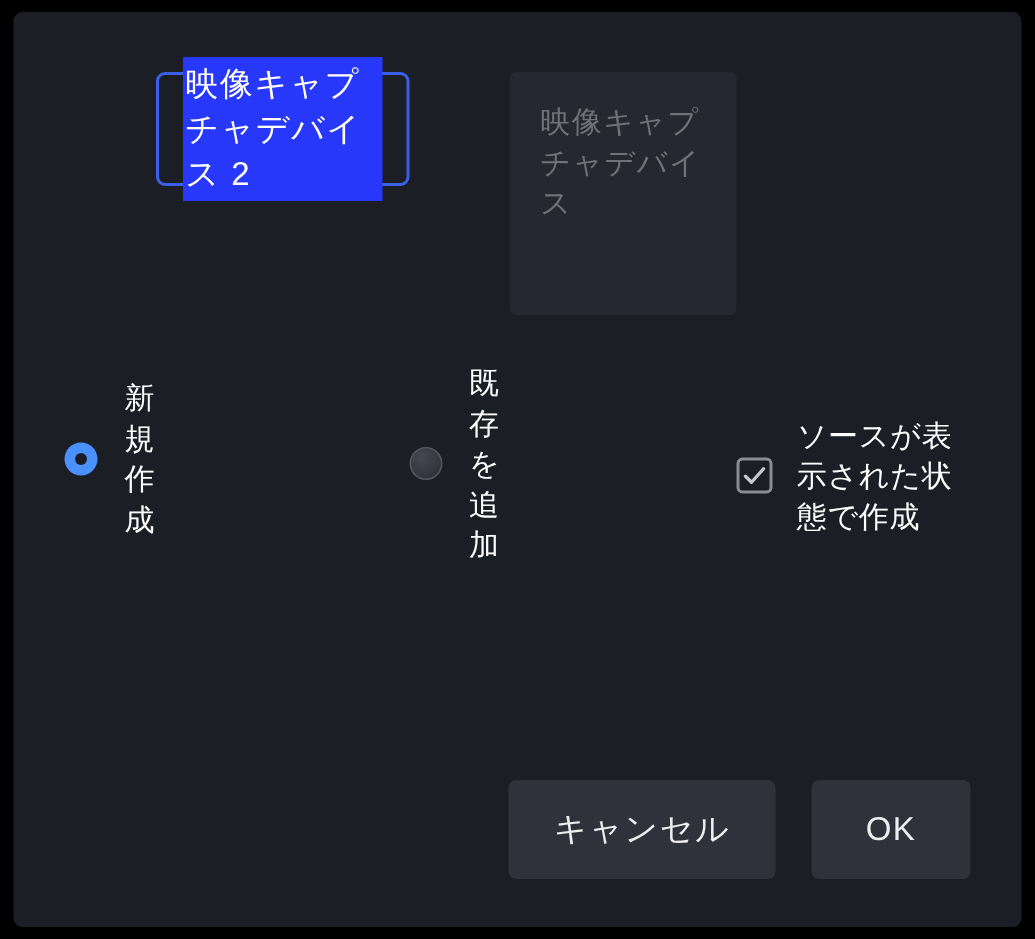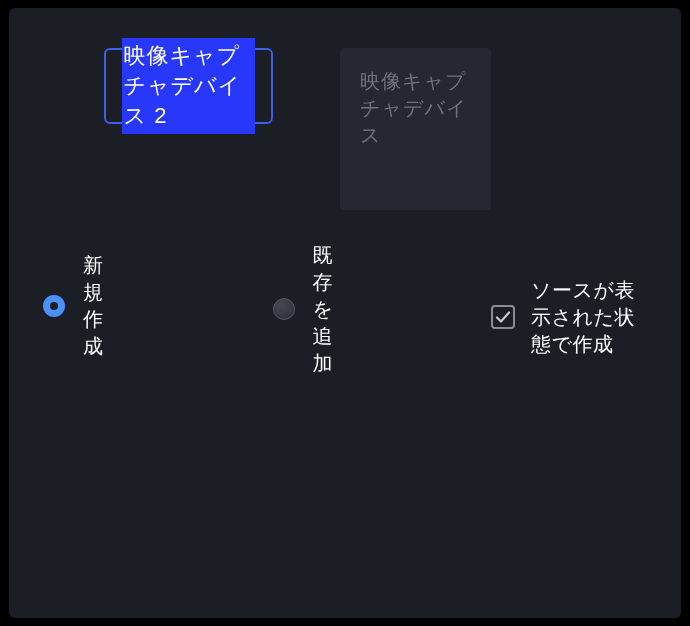--- a/index.html
+++ b/index.html
@@ -177,14 +177,18 @@
 
   <div class="checkbox-row">
     <div class="checkbox">
       <svg viewBox="0 0 16 16">
         <path d="M2 8.5 L6 12.5 L14 3.5" stroke="#c7c8cc" stroke-width="2.2" fill="none" stroke-linecap="round" stroke-linejoin="round"></path>
       </svg>
     </div>
     <span class="checkbox-label">ソースが表示された状態で作成</span>
   </div>
 
+  <div class="button-row">
+    <button class="btn cancel">キャンセル</button>
+    <button class="btn ok">OK</button>
+  </div>
 
 </div>
 
 </body></html>

